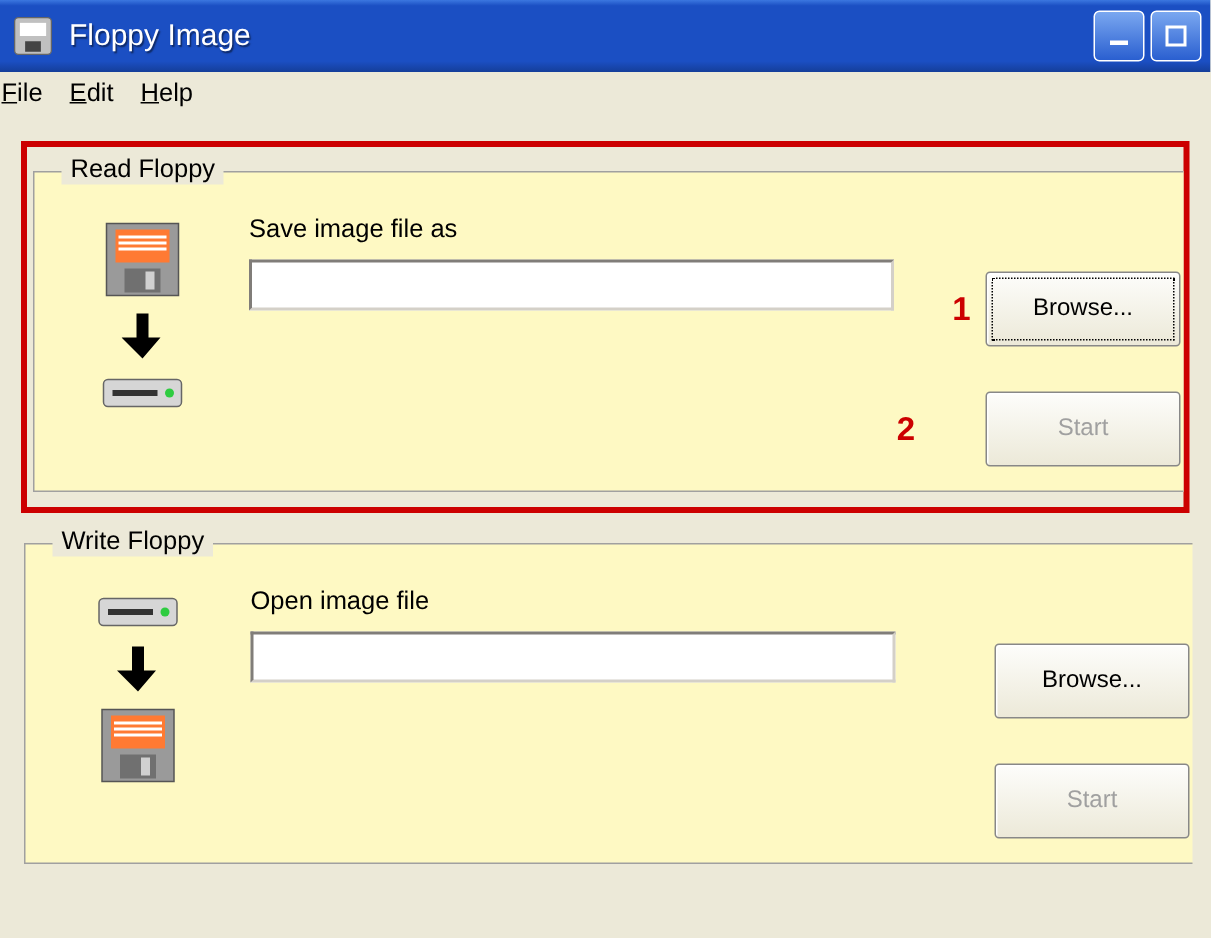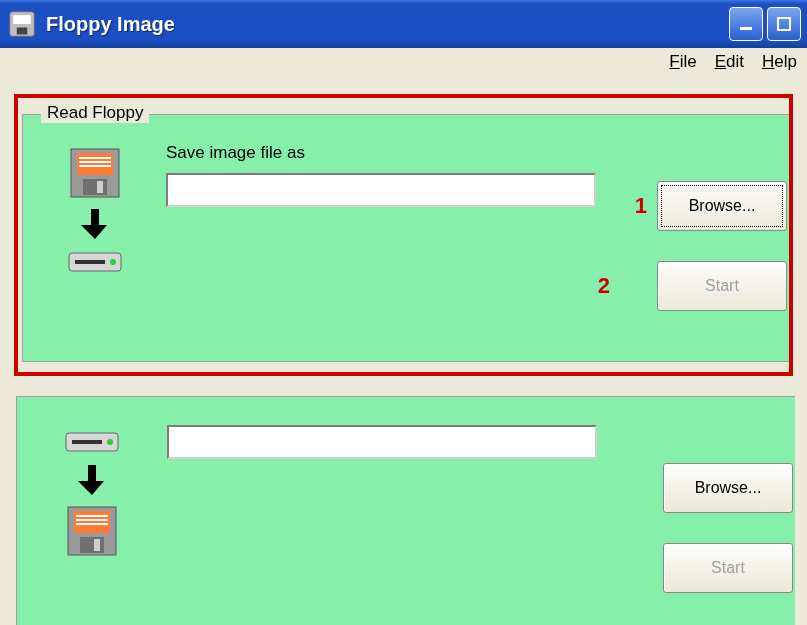--- a/index.html
+++ b/index.html
@@ -14,54 +14,53 @@
   }
   
   .titlebar {
     height: 48px;
     background: linear-gradient(to bottom, #3b77e0 0%, #1b4fc3 8%, #1b4fc3 85%, #153e99 100%);
     display: flex;
     align-items: center;
     padding: 0 6px 0 8px;
     color: #fff;
     font-size: 20px;
-    font-weight: bold;
+    font-weight: normal;
     text-shadow: 1px 1px 1px rgba(0,0,0,0.5);
   }
   .titlebar .appicon { width: 28px; height: 28px; margin-right: 10px; }
   .titlebar .title { flex: 1; }
   .titlebar .caption-btn {
     width: 34px; height: 34px;
     margin-left: 4px;
     border: 1px solid #fff;
     border-radius: 4px;
     background: linear-gradient(to bottom, #7aa7f0, #2a5fd0);
     display: flex; align-items: center; justify-content: center;
   }
   
   .menubar {
     background: #ece9d8;
     padding: 4px 10px 6px 1px;
     display: flex;
     gap: 18px;
     font-size: 17px;
-    justify-content: flex-end;
   }
   .menubar .menuitem { user-select: none; }
   .menubar .menuitem .accel { text-decoration: underline; }
   
   .client {
     padding: 8px 12px;
   }
   .groupbox {
     position: relative;
     border: 1px solid #a0a0a0;
     margin: 20px 4px 18px 4px;
-    padding: 28px 0 50px 0;
-    background: #86efac;
+    padding: 28px 0 16px 0;
+    background: #fef9c3;
   }
   .groupbox-legend {
     position: absolute;
     top: -12px;
     left: 18px;
     background: #ece9d8;
     padding: 0 6px;
     font-size: 17px;
     color: #000;
   }
@@ -208,20 +207,21 @@
           <div class="btnrow">
             <span class="annotation">2</span>
             <button class="winbtn" disabled="">Start</button>
           </div>
         </div>
       </div>
     </div>
   </div>
 
   <div class="groupbox" style="border-right:none; margin-right:0;">
+    <div class="groupbox-legend">Write Floppy</div>
     <div class="row-body">
       <div class="iconcol">
         <span>
           <svg width="56" height="30" viewBox="0 0 56 30">
             <rect x="2" y="6" width="52" height="18" rx="3" fill="#d6d6d6" stroke="#666"></rect>
             <rect x="8" y="13" width="30" height="4" fill="#333"></rect>
             <circle cx="46" cy="15" r="3" fill="#2ecc40"></circle>
           </svg>
         </span>
         <span class="arrow-down">
@@ -235,20 +235,21 @@
             <rect x="10" y="8" width="36" height="22" fill="#ff7a33"></rect>
             <rect x="12" y="12" width="32" height="2" fill="#fff"></rect>
             <rect x="12" y="16" width="32" height="2" fill="#fff"></rect>
             <rect x="12" y="20" width="32" height="2" fill="#fff"></rect>
             <rect x="16" y="34" width="24" height="16" fill="#707070"></rect>
             <rect x="30" y="36" width="6" height="12" fill="#d0d0d0"></rect>
           </svg>
         </span>
       </div>
       <div class="fieldcol">
+        <div class="fieldlabel">Open image file</div>
         <input class="textinput" type="text" value="" style="">
       </div>
       <div class="btncol">
         <div class="btnrow">
           <span class="annotation" style="visibility:hidden">.</span>
           <button class="winbtn">Browse...</button>
         </div>
         <div class="btnrow">
           <span class="annotation" style="visibility:hidden">.</span>
           <button class="winbtn" disabled="">Start</button>

